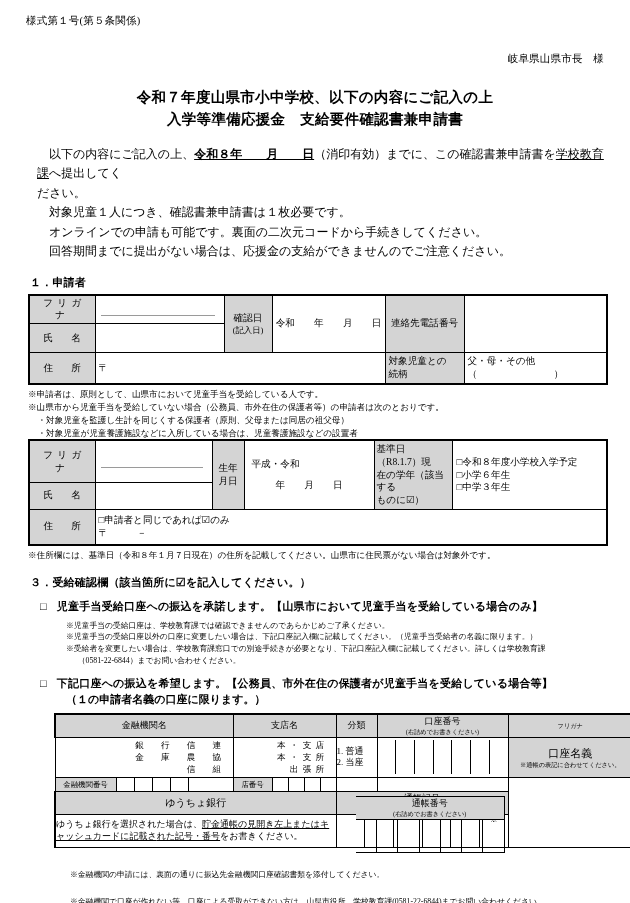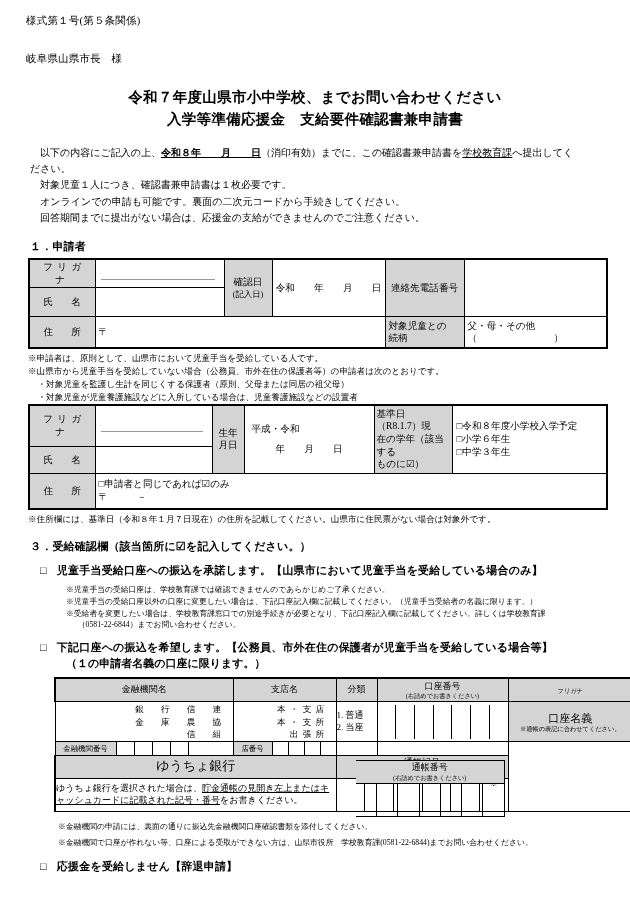--- a/index.html
+++ b/index.html
@@ -24,33 +24,34 @@
   
   .form-code {
     font-size: 10.5px;
     margin: 2px 0 0 0;
     letter-spacing: 0.2px;
   }
   .addressee {
     font-size: 10.5px;
     margin: 24px 0 0 0;
     letter-spacing: 0.2px;
+    text-align: right;
   }
   .doc-title {
     text-align: center;
     font-weight: bold;
     font-size: 14.5px;
     line-height: 1.55;
     margin: 20px 0 0 0;
     letter-spacing: 0.3px;
   }
   .doc-title .line2 { display: block; }
   .intro {
-    margin: 14px 0 0 4px;
-    font-size: 10px;
+    margin: 14px 0 0 11px;
+    font-size: 12px;
     line-height: 1.62;
   }
   .intro p { margin: 0; }
   .indent1 { text-indent: 1em; }
   .u { text-decoration: underline; }
   .b { font-weight: bold; }
   
   .sec-head {
     font-weight: bold;
     font-size: 11px;
@@ -149,37 +150,37 @@
     letter-spacing: 0.5em;
     text-align: right;
     padding-right: 4px;
     line-height: 1.42;
   }
   .footnotes {
     font-size: 7.8px;
     line-height: 1.5;
     margin: 2px 0 0 28px;
   }
-  .footnotes p { margin: 4px; }
+  .footnotes p { margin: 16px; }
   .yuucho-note {
     font-size: 7.4px;
     line-height: 1.35;
     padding: 1px 2px;
   }
 </style>
 </head>
 <body>
 
 <div class="page">
 
   <div class="form-code">様式第１号(第５条関係)</div>
   <div class="addressee">岐阜県山県市長　様</div>
 
   <div class="doc-title">
-    <span>令和７年度山県市小中学校、までお問い合わせください</span>
+    <span>令和７年度山県市小中学校、以下の内容にご記入の上</span>
     <span class="line2">入学等準備応援金　支給要件確認書兼申請書</span>
   </div>
 
   <div class="intro">
     <p class="indent1"><span>以下の内容にご記入の上、</span><span class="u b">令和８年　　月　　日</span><span>（消印有効）までに、この確認書兼申請書を</span><span class="u">学校教育課</span><span>へ提出してく</span></p>
     <p>ださい。</p>
     <p class="indent1">対象児童１人につき、確認書兼申請書は１枚必要です。</p>
     <p class="indent1">オンラインでの申請も可能です。裏面の二次元コードから手続きしてください。</p>
     <p class="indent1">回答期間までに提出がない場合は、応援金の支給ができませんのでご注意ください。</p>
   </div>
@@ -383,21 +384,21 @@
           </div>
           <div style="flex:1"></div>
         </div>
       </td>
       <td></td>
       <td></td>
       <td class="thick-r" rowspan="3"></td>
     </tr>
 
     <tr>
-      <td class="shade c pad thick-l" colspan="2" style="height:20px; font-size:13px">ゆうちょ銀行</td>
+      <td class="shade c pad thick-l" colspan="2" style="height:20px; font-size:10px">ゆうちょ銀行</td>
       <td class="shade c pad" colspan="2">
         <div>通帳記号</div>
         <div class="tiny2">6桁目がある場合は、※欄にご記入ください。</div>
       </td>
     </tr>
 
     <tr>
       <td class="yuucho-note thick-l" colspan="2" style="height:32px">
         <span>ゆうちょ銀行を選択された場合は、</span><span class="u">貯金通帳の</span><span class="u">見開き左上またはキャッシュカードに記載さ</span><span class="u">れた記号・番号</span><span>をお書きください。</span>
       </td>

